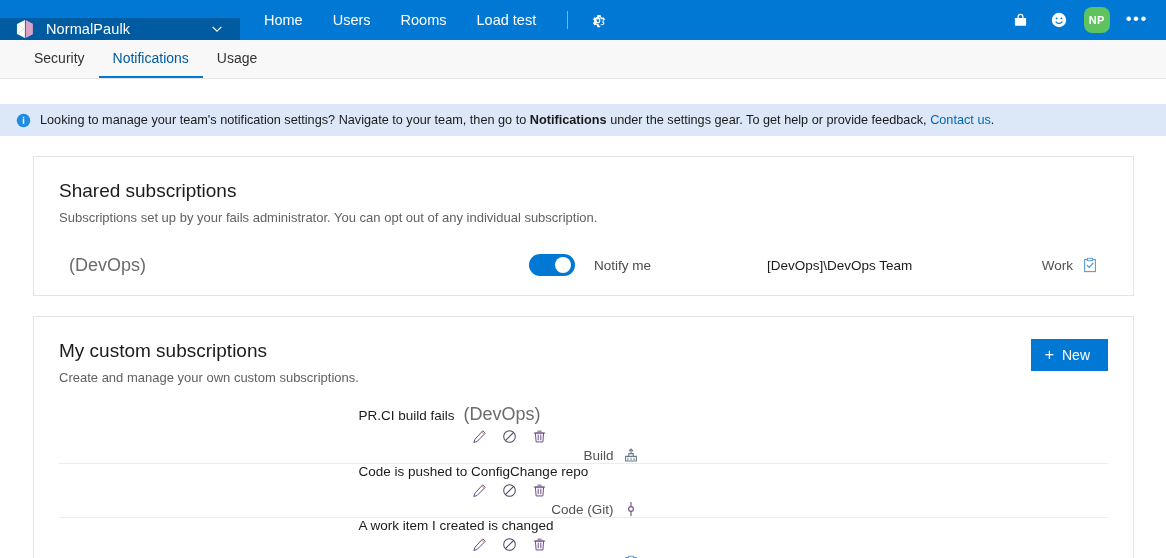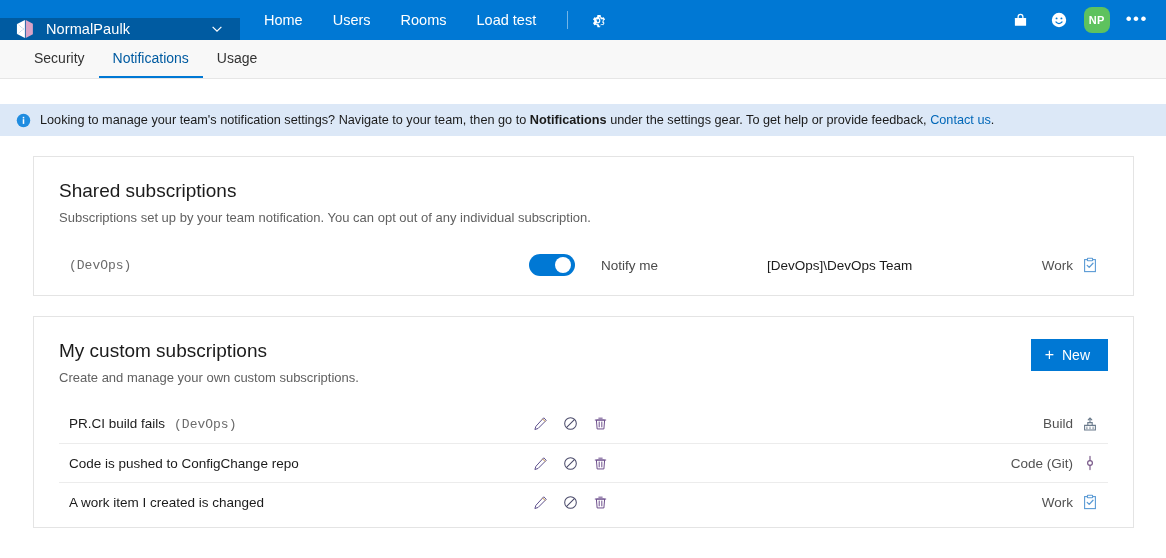--- a/index.html
+++ b/index.html
@@ -191,40 +191,40 @@
   .rows.shared { margin-top: 18px; padding-bottom: 10px; }
   .rows.custom { margin-top: 17px; padding-bottom: 6px; }
 
   .srow {
     display: flex;
     align-items: center;
     min-height: 39px;
     font-size: 13.5px;
     color: #1b1b1b;
   }
-  .rows.custom .srow { border-top: 1px solid #ececec; }
+  .rows.custom .srow { border-top: 1px solid #ececec; flex-direction: column; }
   .rows.custom .srow:first-child { border-top: none; }
   .rows.shared .srow { min-height: 40px; }
 
   .srow-desc {
     flex: 0 0 auto;
     width: 470px;
     display: flex;
     align-items: baseline;
     gap: 9px;
     padding-left: 10px;
   }
-  .srow-scope { color: #6b6b6b; font-size: 13px; font-family: Liberation Mono, monospace; }
+  .srow-scope { color: #6b6b6b; font-size: 18px; }
 
   .srow-mid {
     flex: 0 0 auto;
     width: 230px;
     display: flex;
     align-items: center;
-    gap: 26px;
+    gap: 19px;
   }
   .actions { display: flex; align-items: center; gap: 8px; }
   .act-icon {
     width: 22px; height: 22px;
     display: flex; align-items: center; justify-content: center;
     cursor: pointer;
   }
 
   .toggle {
     width: 46px; height: 22px;
@@ -334,21 +334,21 @@
     <rect x="7.2" y="4.1" width="1.6" height="1.7" fill="#ffffff"></rect>
   </svg>
   <div class="banner-text"><span>Looking to manage your team's notification settings? Navigate to your team, then go to </span><b>Notifications</b><span> under the settings gear. To get help or provide feedback, </span><a class="banner-link">Contact us</a><span>.</span></div>
 </div>
 
 <div class="page">
 
   <div class="card">
     <div class="card-head">
       <div class="card-title">Shared subscriptions</div>
-      <div class="card-sub">Subscriptions set up by your team notification. You can opt out of any individual subscription.</div>
+      <div class="card-sub">Subscriptions set up by your fails administrator. You can opt out of any individual subscription.</div>
     </div>
     <div class="rows shared">
       <div class="srow">
         <div class="srow-desc">
           <span class="srow-scope">(DevOps)</span>
         </div>
         <div class="srow-mid">
           <div class="toggle">
             <div class="knob"></div>
           </div>

